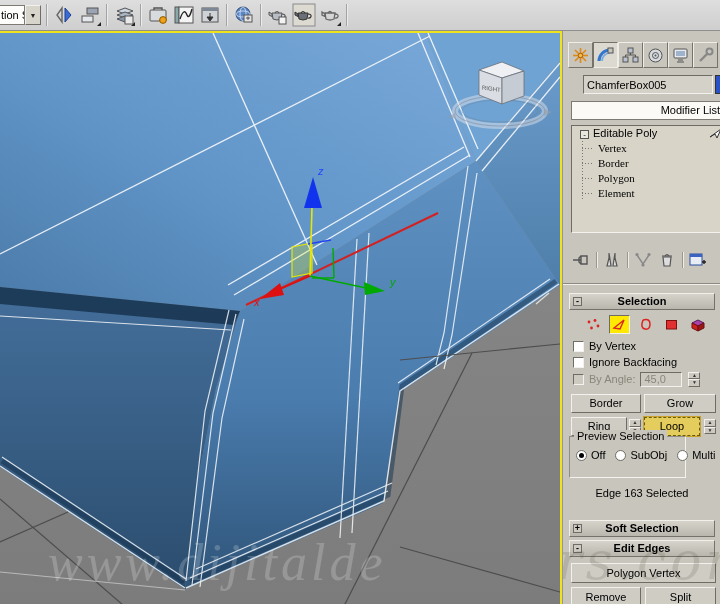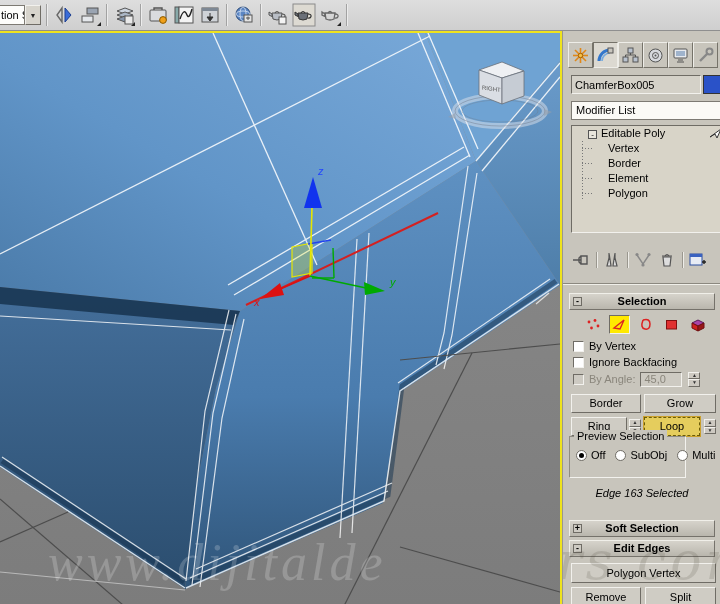--- a/index.html
+++ b/index.html
@@ -31,32 +31,32 @@
 
   
   .panel { position:absolute; left:562px; top:31px; width:158px; height:573px; background:#c8c5bc; overflow:hidden; border-left:1px solid #9a978e; }
   .tabs { position:absolute; left:5px; top:11px; display:flex; }
   .tab { width:25px; height:26px; display:flex; align-items:center; justify-content:center;
     border:1px solid; border-color:#eeede8 #757269 #757269 #eeede8; background:#c8c5bc; }
   .tab.active { background:#dcd9d1; border-color:#757269 #eeede8 #eeede8 #757269; }
 
   .name-row { position:absolute; left:8px; top:44px; display:flex; }
   .name-field { width:130px; height:19px; background:#d4d1c8; border:1px solid; border-color:#6f6c65 #f2f1ed #f2f1ed #6f6c65;
-    font-size:11px; line-height:17px; padding:0 3px; font-family:"Liberation Sans",sans-serif; }
+    font-size:11px; line-height:17px; padding:0 3px; font-family:"Liberation Sans",sans-serif;margin-left:12px; }
   .color-swatch { width:20px; height:19px; margin-left:2px; background:#2a52c8; border:1px solid #333; }
 
   .modlist { position:absolute; left:8px; top:70px; width:150px; height:19px; background:#fbfaf6;
-    border:1px solid #7d7a73; line-height:17px; padding-left:4px; }
+    border:1px solid #7d7a73; line-height:17px; padding-left:4px;text-align:right; }
 
   .stack { position:absolute; left:8px; top:94px; width:150px; height:108px; background:#d8d4c8;
     border:1px solid; border-color:#6f6c65 #f2f1ed #f2f1ed #6f6c65; }
-  .stack-row { position:relative; height:15px; line-height:15px; white-space:nowrap; padding-left:16px; }
-  .stack-row.child { padding-left:36px;
+  .stack-row { position:relative; height:15px; line-height:15px; white-space:nowrap; padding-left:8px; }
+  .stack-row.child { padding-left:26px;
     background-image:repeating-linear-gradient(to bottom,#777 0 1px,transparent 1px 3px);
-    background-size:1px 100%; background-position:10px 0; background-repeat:no-repeat; }
+    background-size:1px 100%; background-position:10px 0; background-repeat:no-repeat;font-family:Liberation Serif, serif; }
   .stack-row.child::before { content:""; position:absolute; left:10px; top:7px; width:12px; height:1px;
     background-image:repeating-linear-gradient(to right,#777 0 1px,transparent 1px 3px); }
   .stack-row.selected { background-color:#ffe900; }
   .minus-box { display:inline-block; width:9px; height:9px; border:1px solid #555; background:#e9e6dd;
     font-size:8px; line-height:7px; text-align:center; margin-right:4px; vertical-align:middle; }
   .row-cursor { position:absolute; right:-3px; top:2px; }
 
   .stack-tools { position:absolute; left:6px; top:218px; width:152px; height:22px; display:flex; align-items:center; }
   .st-btn { width:24px; height:20px; display:flex; align-items:center; justify-content:center; }
   .st-sep { width:1px; height:16px; background:#9a978e; margin:0 3px; box-shadow:1px 0 0 #eeede8; }
@@ -90,21 +90,21 @@
   .btn.loop-active { background:#e5cd5d; border:1px dashed #6b5c08; outline:1px solid #c99f2b; }
 
   .fieldset { position:absolute; left:6px; top:405px; width:117px; height:42px;
     border:1px solid; border-color:#8f8c83 #f3f2ee #f3f2ee #8f8c83; }
   .fieldset .legend { position:absolute; left:4px; top:-7px; background:#c8c5bc; padding:0 3px; font-size:11px; }
   .radio-row { position:absolute; left:6px; top:12px; display:flex; align-items:center; gap:4px; width:140px; }
   .radio { width:11px; height:11px; border-radius:50%; background:#fff; border:1px solid #6f6c65; position:relative; flex:none; }
   .radio.sel::after { content:""; position:absolute; left:2px; top:2px; width:5px; height:5px; border-radius:50%; background:#000; }
   .radio-lbl { margin-right:6px; }
 
-  .status-text { position:absolute; left:0; top:456px; width:158px; text-align:center;font-style:italic; }
+  .status-text { position:absolute; left:0; top:456px; width:158px; text-align:center; }
 
   svg { display:block; }
 </style>
 </head>
 <body>
 
 <div class="toolbar">
   <div class="combo">
     <div class="combo-field">tion Se</div>
     <div class="combo-arrow">▼</div>
@@ -365,22 +365,22 @@
 
   <div class="stack">
     <div class="stack-row">
       <span class="minus-box">-</span><span>Editable Poly</span>
       <svg class="row-cursor" width="14" height="11" viewBox="0 0 14 11">
           <polygon points="1,9 12,1 8,10 6,6" fill="#fff" stroke="#333" stroke-width="1"></polygon>
         </svg>
     </div>
     <div class="stack-row child"><span>Vertex</span></div>
     <div class="stack-row child"><span>Border</span></div>
+    <div class="stack-row child"><span>Polygon</span></div>
     <div class="stack-row child"><span>Element</span></div>
-    <div class="stack-row child"><span>Polygon</span></div>
   </div>
 
   <div class="stack-tools">
     <div class="st-btn">
       <svg width="18" height="14" viewBox="0 0 18 14">
           <path d="M1 7 h8 M9 3 h6 v8 h-6 z M9 3 l-2 2 v4 l2 2" fill="none" stroke="#555" stroke-width="1.4"></path>
         </svg>
     </div>
     <div class="st-sep"></div>
     <div class="st-btn">

